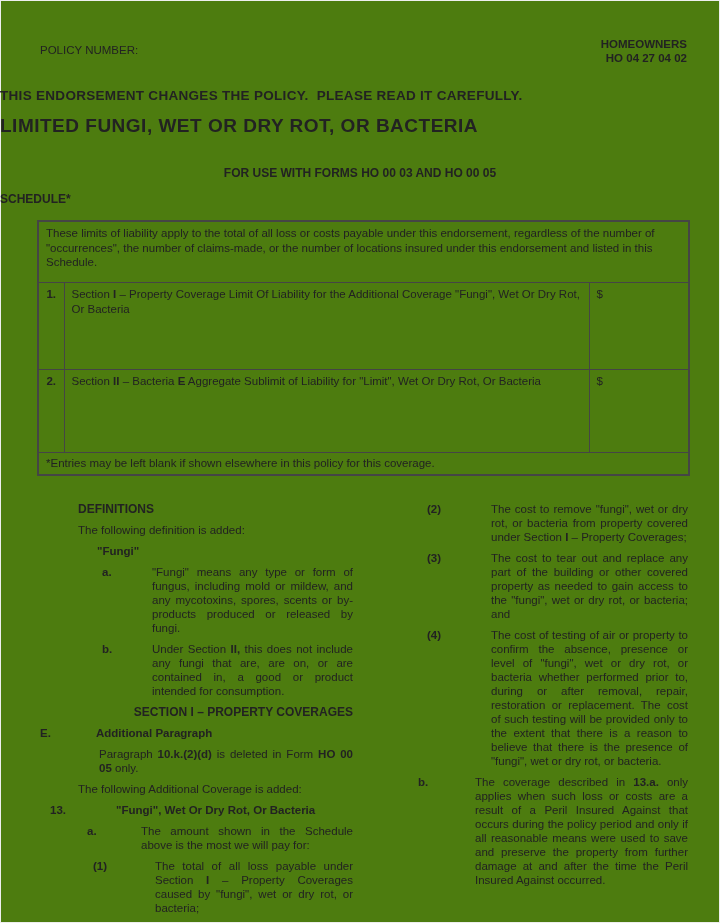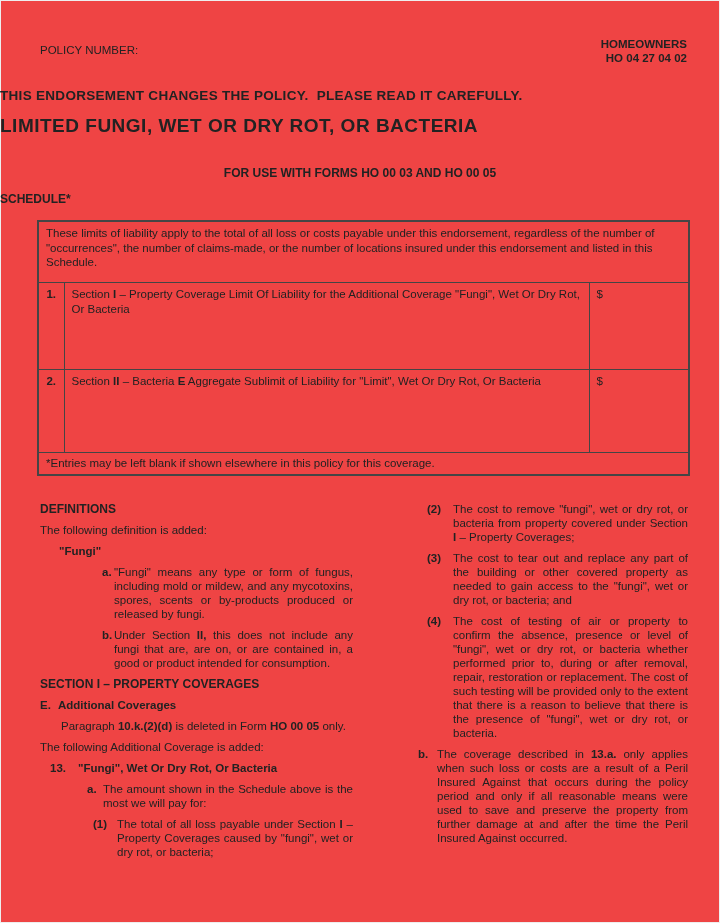--- a/index.html
+++ b/index.html
@@ -1,16 +1,16 @@
 <!DOCTYPE html>
 <html><head>
 <meta charset="utf-8">
 <style>
   html,body{margin:0;padding:0;background:#e9e9e9;}
-  .page{position:relative;width:720px;height:923px;background:#ef4444;
+  .page{position:relative;width:720px;height:923px;background:#4d7c0f;
         font-family:"Liberation Sans","DejaVu Sans",sans-serif;color:#222;
         box-shadow:inset 0 0 0 1px #eee;overflow:hidden;}
   
   .hdr-left{position:absolute;left:40px;top:44px;font-size:11.5px;}
   .hdr-right{position:absolute;right:33px;top:37px;text-align:right;
              font-size:11.5px;font-weight:bold;line-height:14px;}
   .notice{position:absolute;left:0;top:88px;width:100%;
           font-size:13.5px;font-weight:bold;letter-spacing:.3px;}
   .title{position:absolute;left:0;top:112px;width:100%;text-align:left;
          font-size:19px;font-weight:bold;line-height:28px;letter-spacing:.5px;}
@@ -29,25 +29,25 @@
   tr.r-item1 td{height:78px;}
   tr.r-item2 td{height:74px;}
   tr.r-foot td{height:12px;padding-top:3px;padding-bottom:3px;border-radius:11px;}
   td.num{text-align:center;font-weight:bold;padding-left:2px;padding-right:2px;}
   
   .col{position:absolute;top:502px;font-size:11.5px;line-height:14px;}
   .col-left{left:40px;width:313px;}
   .col-right{left:377px;width:311px;}
   .blk{position:relative;text-align:justify;margin-bottom:7px;}
   .blk .lbl{position:absolute;top:0;left:0;font-weight:bold;}
-  .blk .txt{display:block;}
+  .blk .txt{display:block;margin-left:38px;}
   .b{font-weight:bold;}
   .h{text-align:left;font-size:12px;}
   .h .txt{font-weight:bold;}
-  .h2{margin-top:3px;}
+  .h2{margin-top:3px;text-align:right;}
   .term .txt{padding-left:19px;font-weight:bold;text-align:left;}
   .a1 .lbl{left:62px;} .a1 .txt{padding-left:74px;}
   .pe .lbl{left:0;}   .pe .txt{padding-left:18px;font-weight:bold;text-align:left;}
   .p1 .txt{padding-left:21px;}
   .i13 .lbl{left:10px;} .i13 .txt{padding-left:38px;font-weight:bold;text-align:left;}
   .a2 .lbl{left:47px;} .a2 .txt{padding-left:63px;}
   .n1 .lbl{left:53px;} .n1 .txt{padding-left:77px;}
   .nr .lbl{left:50px;} .nr .txt{padding-left:76px;}
   .br .lbl{left:41px;} .br .txt{padding-left:60px;}
 </style>
@@ -119,21 +119,21 @@
       </div>
       <div class="blk a1">
         <span class="lbl">b.</span>
         <div class="txt"><span>Under Section </span><span class="b">II,</span><span> this does not include any fungi that are, are on, or are contained in, a good or product intended for consumption.</span></div>
       </div>
       <div class="blk h h2">
         <div class="txt"><span class="b">SECTION I – PROPERTY COVERAGES</span></div>
       </div>
       <div class="blk pe">
         <span class="lbl">E.</span>
-        <div class="txt"><span class="b">Additional Coverages</span></div>
+        <div class="txt"><span class="b">Additional Paragraph</span></div>
       </div>
       <div class="blk p1">
         <div class="txt"><span>Paragraph </span><span class="b">10.k.(2)(d)</span><span> is deleted in Form </span><span class="b">HO 00 05</span><span> only.</span></div>
       </div>
       <div class="blk p">
         <div class="txt"><span>The following Additional Coverage is added:</span></div>
       </div>
       <div class="blk i13">
         <span class="lbl">13.</span>
         <div class="txt"><span class="b">"Fungi", Wet Or Dry Rot, Or Bacteria</span></div>

